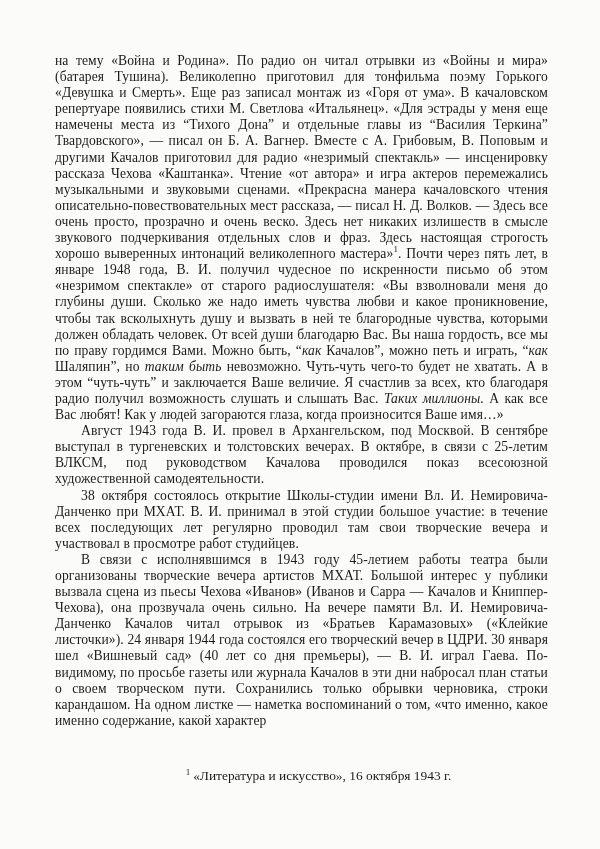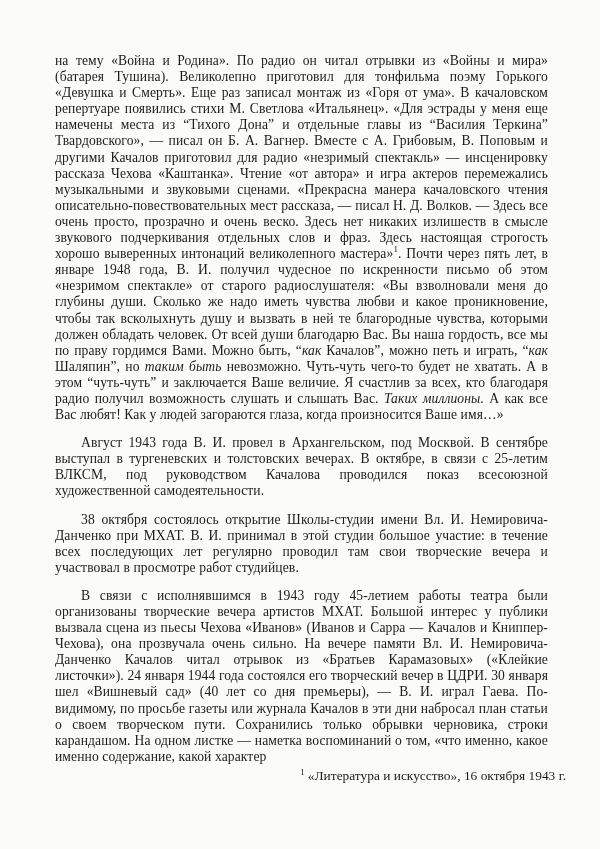--- a/index.html
+++ b/index.html
@@ -29,39 +29,38 @@
     line-height: 16.1px;
     text-align: justify;
     letter-spacing: 0.1px;
   }
   .para {
     margin: 0;
     padding: 0;
   }
   .para.indent {
     text-indent: 26px;
-    margin-top: 12px;
   }
   .it {
     font-style: italic;
   }
   sup {
     font-size: 9px;
     line-height: 0;
     vertical-align: super;
   }
   .footnote {
     position: absolute;
-    left: 73px;
+    left: 59px;
     top: 768px;
     width: 493px;
     font-size: 13.4px;
     line-height: 16px;
     text-indent: 26px;
-    text-align: right;
+    text-align: center;
   }
   .footnote sup {
     margin-right: 3px;
   }
 </style>
 </head>
 <body style="background: rgb(251, 251, 250); color: rgb(27, 27, 27);">
 
 <div class="page">
   <div class="text-block">

